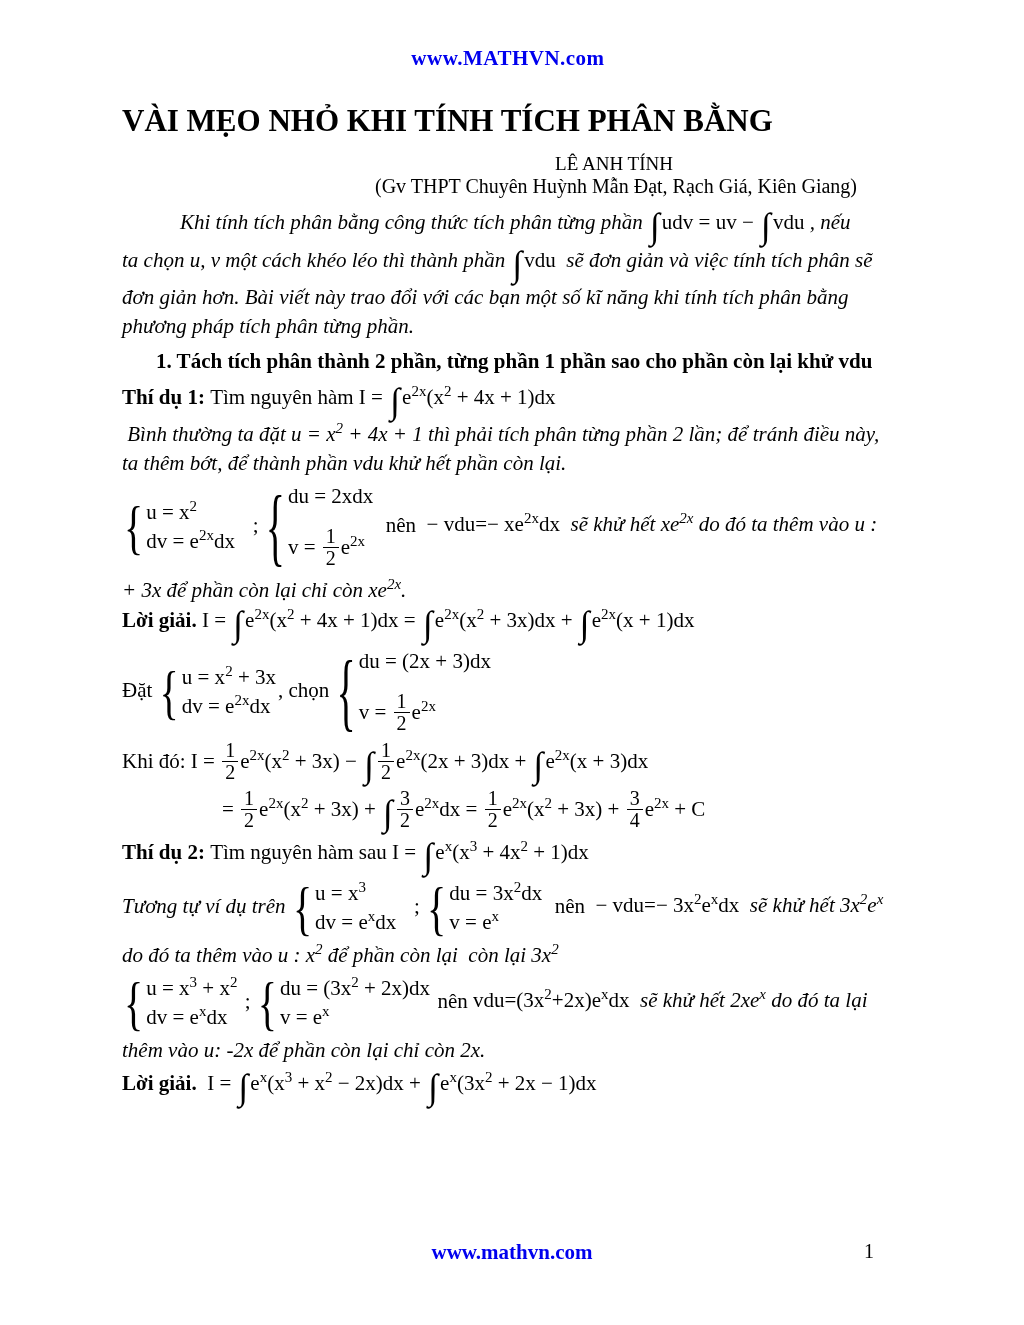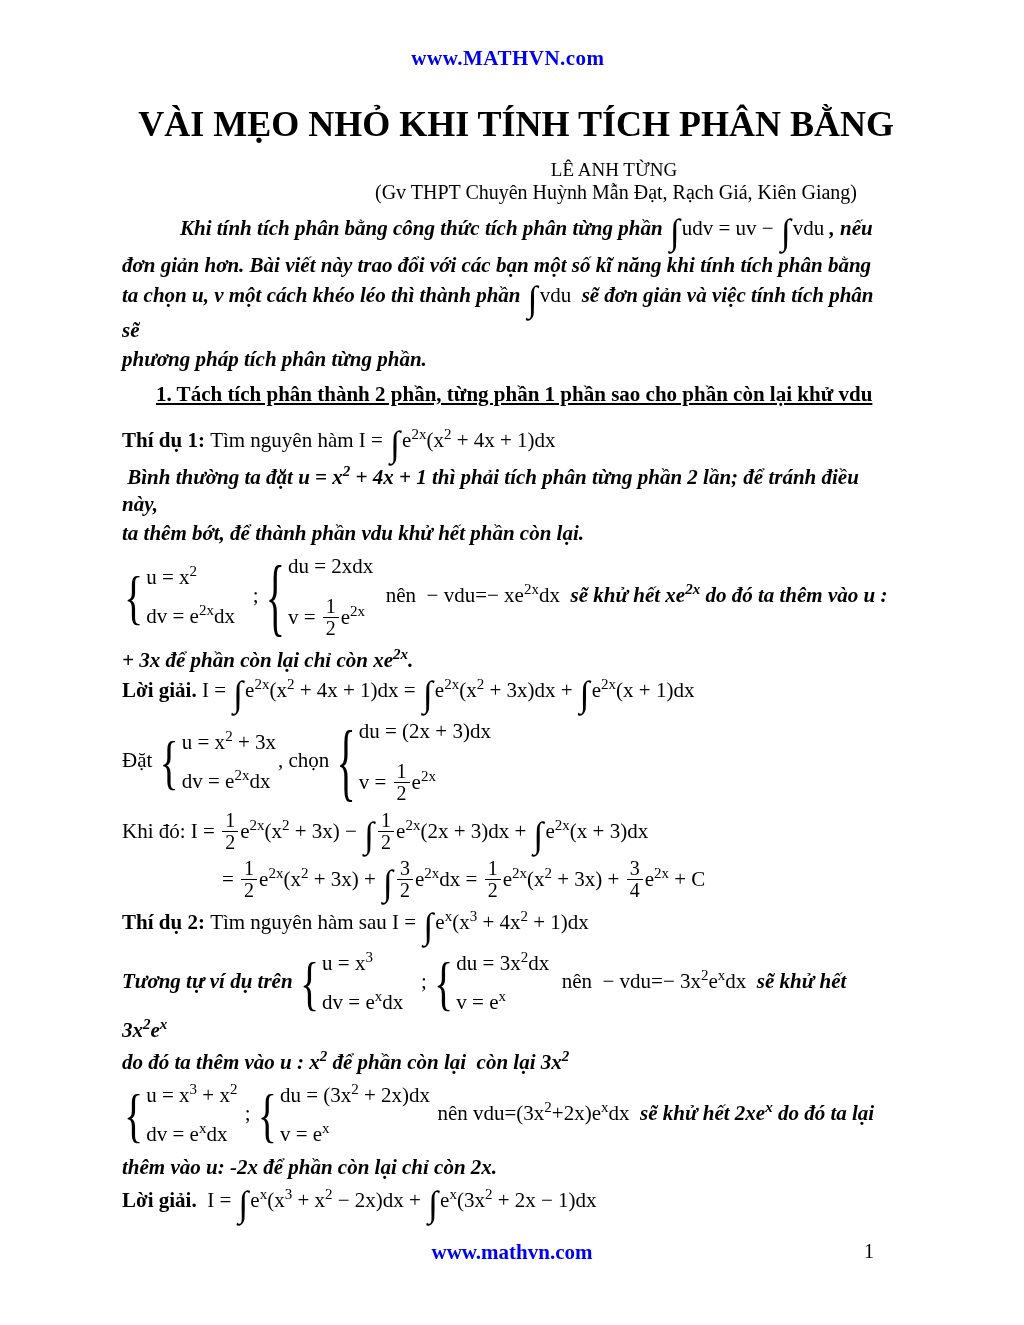--- a/index.html
+++ b/index.html
@@ -6,68 +6,68 @@
   body{
     width:1024px;height:1325px;position:relative;overflow:hidden;
     font-family:"Liberation Serif","DejaVu Serif",serif;
     font-size:21px;color:#000;
   }
   .page{position:absolute;inset:0;padding:46px 130px 0 122px;}
   .header-url{
     text-align:center;font-weight:bold;font-size:21px;letter-spacing:.5px;
   }
   .doc-title{
-    margin-top:30px;text-align:right;font-weight:bold;font-size:36px;line-height:1.28;
+    margin-top:30px;text-align:left;font-weight:bold;font-size:31px;line-height:1.28;
   }
   .author-name{margin-top:12px;text-align:center;transform:translateX(106px);font-size:19px;}
   .author-affil{text-align:center;transform:translateX(108px);font-size:20px;}
   .content{margin-top:10px;}
   .line{margin:2px 0;line-height:27px;}
   .line span{white-space:pre-wrap;}
   .line.sp{margin:5px 0;}
   .para-first{text-indent:58px;}
-  .section{text-indent:34px;margin-top:8px;margin-bottom:18px;text-decoration:underline;}
+  .section{text-indent:34px;margin-top:8px;margin-bottom:8px;}
   .cont{padding-left:100px;}
   .b{font-weight:bold;}
-  .i{font-style:italic;font-weight:bold;}
+  .i{font-style:italic;}
   sup{font-size:15px;vertical-align:8px;line-height:0;}
   .int{font-size:36px;line-height:36px;vertical-align:-9px;padding:0 2px;font-weight:400;}
   .frac{
     display:inline-flex;flex-direction:column;vertical-align:middle;
     text-align:center;line-height:1.05;font-size:20px;margin:0 2px;position:relative;top:-2px;
   }
   .fn{border-bottom:1.4px solid #000;padding:0 3px;}
   .fd{padding:0 3px;}
   .sys{display:inline-flex;align-items:center;vertical-align:middle;margin:1px 2px;}
   .brace{
     display:inline-block;font-size:40px;line-height:1;font-weight:400;
     transform:scaleY(1.5);transform-origin:center;margin-right:3px;
   }
   .sys.tall .brace{transform:scaleY(2.15);}
-  .rows{display:inline-flex;flex-direction:column;gap:12px;text-align:left;}
+  .rows{display:inline-flex;flex-direction:column;gap:2px;text-align:left;}
   .sys.tall .rows{gap:18px;}
   .row{white-space:pre-wrap;}
   .footer{position:absolute;top:1240px;left:0;width:1024px;height:30px;}
   .footer-url{position:absolute;left:0;right:0;text-align:center;font-weight:bold;font-size:21px;}
   .page-num{position:absolute;right:150px;top:0;font-size:20px;}
 </style>
 </head>
 <body>
 
 <div class="page">
   <div class="header-url" style="color: rgb(0, 0, 238);">www.MATHVN.com</div>
   <div class="doc-title">
     <div>VÀI MẸO NHỎ KHI TÍNH TÍCH PHÂN BẰNG</div>
   </div>
-  <div class="author-name">LÊ ANH TỪNG</div>
+  <div class="author-name">LÊ ANH TÍNH</div>
   <div class="author-affil">(Gv THPT Chuyên Huỳnh Mẫn Đạt, Rạch Giá, Kiên Giang)</div>
   <div class="content">
       <div class="line para-first"><span class="run i">Khi tính tích phân bằng công thức tích phân từng phần </span><span class="int">∫</span><span class="math">udv = uv − </span><span class="int">∫</span><span class="math">vdu</span><span class="run i"> , nếu</span></div>
+      <div class="line"><span class="run i">ta chọn u, v một cách khéo léo thì thành phần </span><span class="int">∫</span><span class="math">vdu</span><span class="run i">  sẽ đơn giản và việc tính tích phân sẽ</span></div>
       <div class="line"><span class="run i">đơn giản hơn. Bài viết này trao đổi với các bạn một số kĩ năng khi tính tích phân bằng</span></div>
-      <div class="line"><span class="run i">ta chọn u, v một cách khéo léo thì thành phần </span><span class="int">∫</span><span class="math">vdu</span><span class="run i">  sẽ đơn giản và việc tính tích phân sẽ</span></div>
       <div class="line"><span class="run i">phương pháp tích phân từng phần.</span></div>
       <div class="line section"><span class="run b">1. Tách tích phân thành 2 phần, từng phần 1 phần sao cho phần còn lại khử vdu</span></div>
       <div class="line"><span class="run b">Thí dụ 1: </span><span class="run">Tìm nguyên hàm </span><span class="math">I = </span><span class="int">∫</span><span class="math">e<sup>2x</sup>(x<sup>2</sup> + 4x + 1)dx</span></div>
       <div class="line"><span class="run i"> Bình thường ta đặt u = x<sup>2</sup> + 4x + 1 thì phải tích phân từng phần 2 lần; để tránh điều này,</span></div>
       <div class="line"><span class="run i">ta thêm bớt, để thành phần vdu khử hết phần còn lại.</span></div>
       <div class="line sp"><span class="sys"><span class="brace">{</span><span class="rows"><span class="row"><span class="math">u = x<sup>2</sup></span></span><span class="row"><span class="math">dv = e<sup>2x</sup>dx</span></span></span></span><span class="math">   ; </span><span class="sys tall"><span class="brace">{</span><span class="rows"><span class="row"><span class="math">du = 2xdx</span></span><span class="row"><span class="math">v = </span><span class="frac"><span class="fn">1</span><span class="fd">2</span></span><span class="math">e<sup>2x</sup></span></span></span></span><span class="run">  nên </span><span class="math"> − vdu=− xe<sup>2x</sup>dx </span><span class="run i"> sẽ khử hết xe<sup>2x</sup> do đó ta thêm vào u :</span></div>
       <div class="line"><span class="run i">+ 3x để phần còn lại chỉ còn xe<sup>2x</sup>.</span></div>
       <div class="line"><span class="run b">Lời giải. </span><span class="math">I = </span><span class="int">∫</span><span class="math">e<sup>2x</sup>(x<sup>2</sup> + 4x + 1)dx = </span><span class="int">∫</span><span class="math">e<sup>2x</sup>(x<sup>2</sup> + 3x)dx + </span><span class="int">∫</span><span class="math">e<sup>2x</sup>(x + 1)dx</span></div>
       <div class="line sp"><span class="run">Đặt </span><span class="sys"><span class="brace">{</span><span class="rows"><span class="row"><span class="math">u = x<sup>2</sup> + 3x</span></span><span class="row"><span class="math">dv = e<sup>2x</sup>dx</span></span></span></span><span class="run">, chọn </span><span class="sys tall"><span class="brace">{</span><span class="rows"><span class="row"><span class="math">du = (2x + 3)dx</span></span><span class="row"><span class="math">v = </span><span class="frac"><span class="fn">1</span><span class="fd">2</span></span><span class="math">e<sup>2x</sup></span></span></span></span></div>
       <div class="line sp"><span class="run">Khi đó: </span><span class="math">I = </span><span class="frac"><span class="fn">1</span><span class="fd">2</span></span><span class="math">e<sup>2x</sup>(x<sup>2</sup> + 3x) − </span><span class="int">∫</span><span class="frac"><span class="fn">1</span><span class="fd">2</span></span><span class="math">e<sup>2x</sup>(2x + 3)dx + </span><span class="int">∫</span><span class="math">e<sup>2x</sup>(x + 3)dx</span></div>

